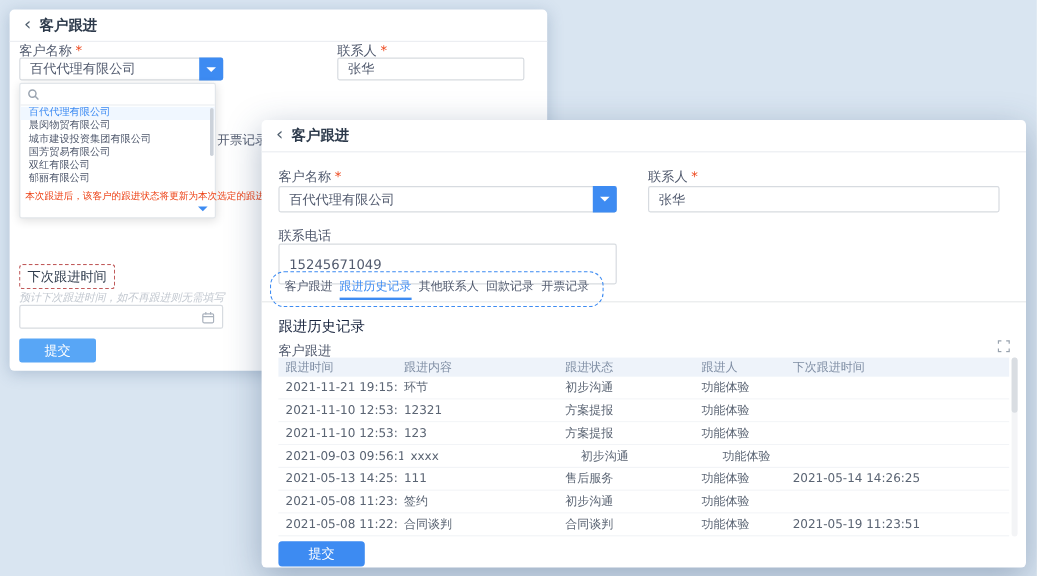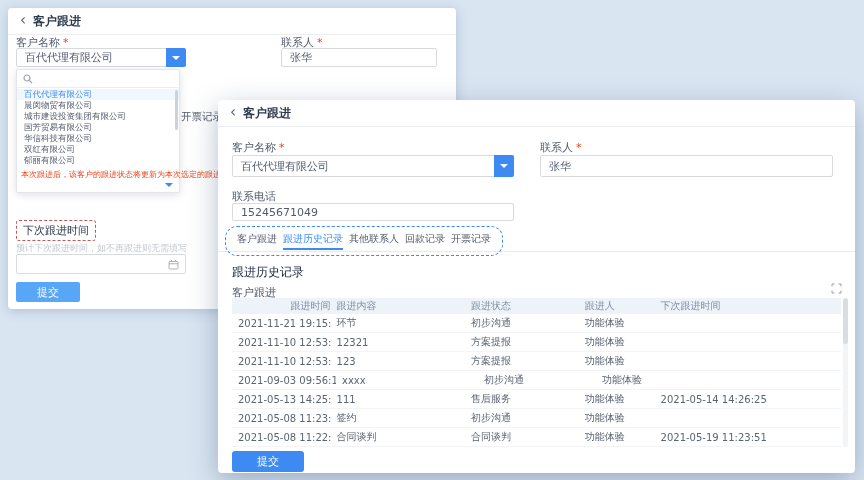--- a/index.html
+++ b/index.html
@@ -43,50 +43,50 @@
              white-space:nowrap; overflow:hidden; cursor:pointer; }
   .dd-item.active { color:var(--accent); background:#f0f7ff; }
   .dd-scroll { position:absolute; right:1px; top:2px; width:3px; height:40px; background:#ccd2da; border-radius:2px; }
   .dd-warning { font-size:8px; color:#ed4014; padding:2px 4px 1px; white-space:nowrap; }
   .dd-more { height:11px; position:relative; }
   .dd-more .tri2 { position:absolute; right:6px; top:2px; width:0; height:0;
                    border:4px solid transparent; border-top-color:var(--accent); cursor:pointer; }
 
   .bw-next-label { position:absolute; left:8px; top:212px; font-size:11px; color:#2d3a4b;
                    border:1px dashed #c05a5a; border-radius:3px; padding:2px 6px; }
-  .bw-next-hint  { position:absolute; left:8px; top:234px; font-size:9px; color:#c2c8d0; white-space:nowrap; }
+  .bw-next-hint  { position:absolute; left:8px; top:234px; font-size:9px; color:#c2c8d0; white-space:nowrap;font-style:italic; }
   .bw-date   { left:8px; top:246px; width:170px; height:20px; }
   .cal-icon  { position:absolute; right:6px; top:4px; line-height:0; }
   .bw-submit { position:absolute; left:8px; top:274px; width:64px; height:20px;
                background:var(--accent-light); color:#fff; font-size:11px; border:none; border-radius:2px; cursor:pointer; }
 
   
   .fw-name-label    { left:14px;  top:40px; }
   .fw-name-input    { left:14px;  top:55px; width:282px; height:22px; }
   .fw-contact-label { left:322px; top:40px; }
   .fw-contact-input { left:322px; top:55px; width:293px; height:22px; }
   .fw-phone-label   { left:14px;  top:89px; }
-  .fw-phone-input   { left:14px;  top:103px; width:282px; height:18px; }
+  .fw-phone-input   { left:14px;  top:103px; width:282px; height:34px; }
 
   .fw-tabbar { position:absolute; left:0; right:0; top:128px; height:24px; border-bottom:1px solid #e8eaec; }
   .fw-tabs { position:absolute; left:7px; top:-2px; display:inline-flex; gap:6px;
              border:1px dashed var(--accent); border-radius:12px; padding:5px 11px 5px; }
   .tab { font-size:10px; color:#515a6e; cursor:pointer; position:relative; padding-bottom:4px; white-space:nowrap; }
   .tab.active { color:var(--accent); }
   .tab.active::after { content:""; position:absolute; left:0; right:0; bottom:0; height:2px; background:var(--accent); }
 
   .fw-section-title { position:absolute; left:14px; top:164px; font-size:12px; color:#17233d; }
   .fw-table-title   { position:absolute; left:14px; top:185px; font-size:11px; color:#515a6e; }
   .expand-icon { position:absolute; right:13px; top:183px; width:11px; height:11px; line-height:0; cursor:pointer; }
 
   .fw-table { position:absolute; left:14px; top:198px; width:609px; font-size:10px; }
   .t-head { display:flex; background:#eef3fa; height:16px; align-items:center; color:#7f8ea4; }
   .t-row  { display:flex; height:19px; align-items:center; color:#5a6473; border-bottom:1px solid #f2f4f7; background:#fff; }
   .t-c { padding-left:6px; white-space:nowrap; overflow:hidden; }
-  .c0{width:104px;text-align:right;} .c1{width:142px;} .c2{width:86px;} .c3{width:80px;margin-left:32px;} .c4{width:197px;}
+  .c0{width:104px;} .c1{width:142px;} .c2{width:86px;} .c3{width:80px;margin-left:32px;} .c4{width:197px;}
 
   .fw-scroll { position:absolute; right:7px; top:198px; width:5px; height:149px; background:#f3f4f6; border-radius:3px; }
   .fw-scroll .thumb { width:5px; height:46px; background:#d9dde2; border-radius:3px; }
 
   .fw-submit { position:absolute; left:14px; top:351px; width:72px; height:21px;
                background:var(--accent); color:#fff; font-size:11px; border:none; border-radius:3px; cursor:pointer; }
 </style>
 </head>
 <body style="--accent: #3d8bf2; --accent-light: #58a6f6;">
 
@@ -121,21 +121,20 @@
         <circle cx="4" cy="4" r="3" fill="none" stroke="#9aa4b0" stroke-width="1.2"></circle>
         <line x1="6.3" y1="6.3" x2="9" y2="9" stroke="#9aa4b0" stroke-width="1.2"></line>
       </svg>
     </div>
     <ul class="dd-list">
       <span class="dd-scroll"></span>
     <li class="dd-item active">百代代理有限公司</li>
         <li class="dd-item">晨闵物贸有限公司</li>
         <li class="dd-item">城市建设投资集团有限公司</li>
         <li class="dd-item">国芳贸易有限公司</li>
-        <li class="dd-item">华信科技有限公司</li>
         <li class="dd-item">双红有限公司</li>
         <li class="dd-item">郁丽有限公司</li>
       </ul>
     <div class="dd-warning">本次跟进后，该客户的跟进状态将更新为本次选定的跟进状态</div>
     <div class="dd-more">
       <span class="tri2"></span>
     </div>
   </div>
 
   <div class="bw-next-label">

